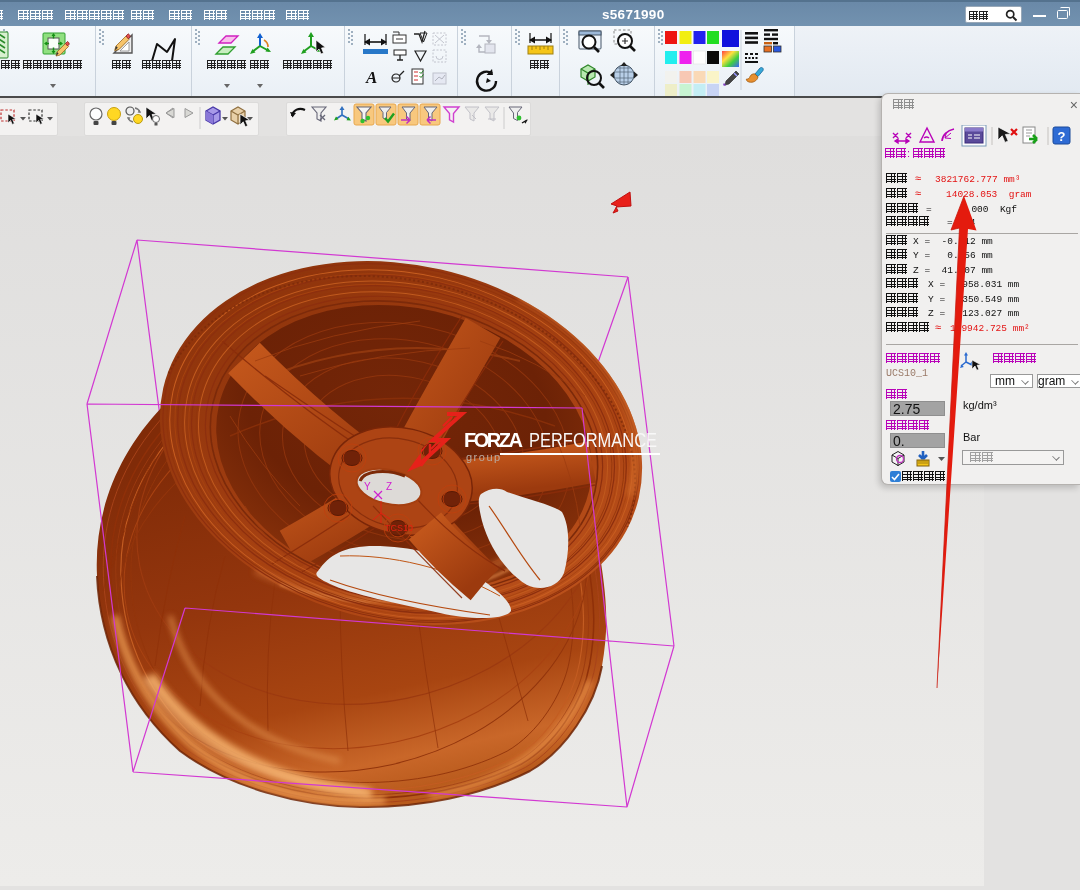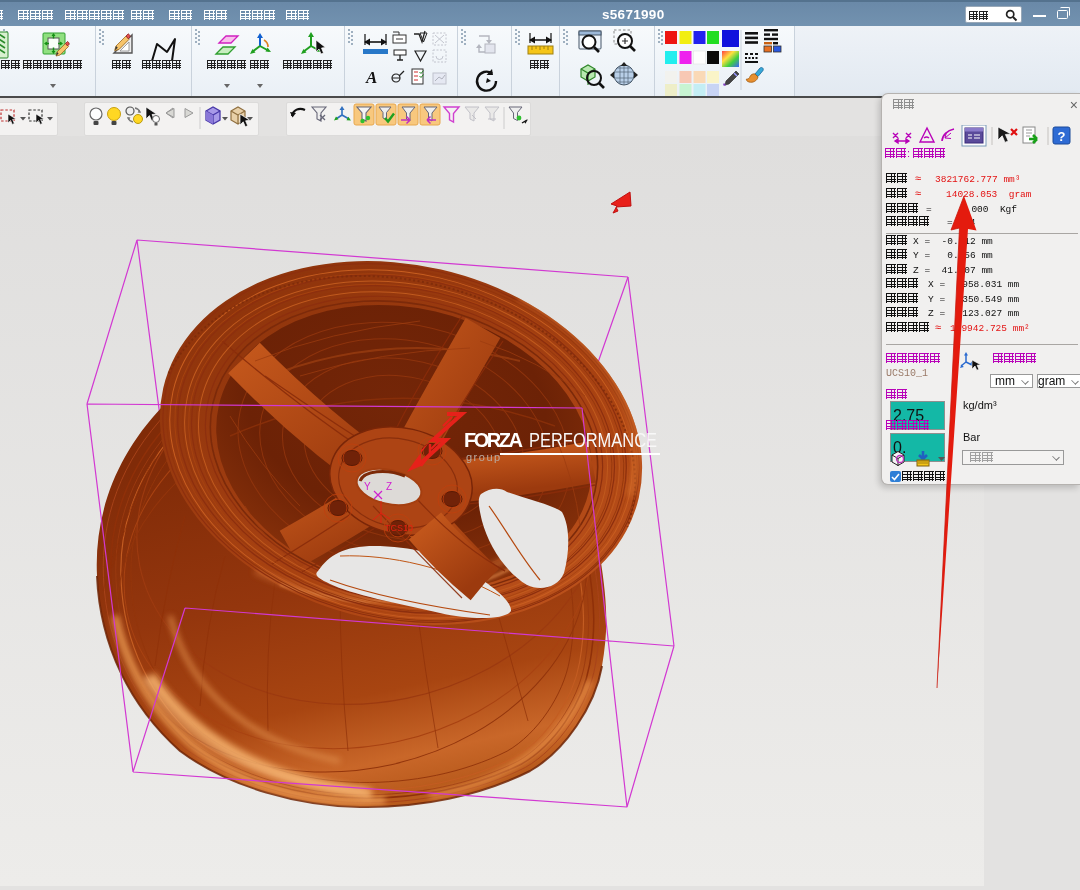--- a/index.html
+++ b/index.html
@@ -37,21 +37,21 @@
 
 #panel{position:absolute;left:881px;top:93px;width:199px;height:392px;background:#f1f0ef;border:1px solid #b5b2af;border-right:none;border-radius:7px 0 0 7px;box-shadow:-2px 3px 6px rgba(0,0,0,.18);font-size:12px}
 #panel .ttl{position:absolute;left:11px;top:4px;color:#8f8f8f;font-size:11px}
 #panel .x{position:absolute;right:2px;top:3px;color:#666;font-size:14px}
 #picons{position:absolute;left:8px;top:31px;width:185px;height:20px}
 .prow{position:absolute;left:4px;white-space:nowrap;color:#111;font-size:11px;height:14px;width:192px}
 .prow i{position:absolute;font-style:normal;white-space:pre;font-family:"Liberation Mono",monospace;font-size:9.5px;top:2px}
 .mag{color:#b803b8}
 .red{color:#e31212}
 .hr{position:absolute;left:4px;width:192px;height:1px;background:#a9a6a3}
-.inp{position:absolute;left:8px;width:55px;height:29px;background:#14b8a6;border:1px solid #8f8f8f;font-size:16px;padding:0 2px;color:#111;font-family:"Liberation Sans"}
+.inp{position:absolute;left:8px;width:55px;height:15px;background:#a3a3a3;border:1px solid #8f8f8f;font-size:14px;padding:0 2px;color:#111;font-family:"Liberation Sans"}
 .dd{position:absolute;height:14px;background:#fff;border:1px solid #999;font-size:12px;color:#111;line-height:12px}
 .dd .ch{position:absolute;right:4px;top:3px;width:6px;height:6px;border-right:1.5px solid #777;border-bottom:1.5px solid #777;transform:rotate(45deg) scale(1,.8);transform-origin:center}
 </style></head><body>
 <div id="app">
 
 <div id="canvas">
 <svg width="1080" height="750" viewBox="0 0 1080 750">
 <defs>
  <linearGradient id="rimg" x1="0" y1="0" x2="1" y2=".75">
   <stop offset="0" stop-color="#863009"></stop>

